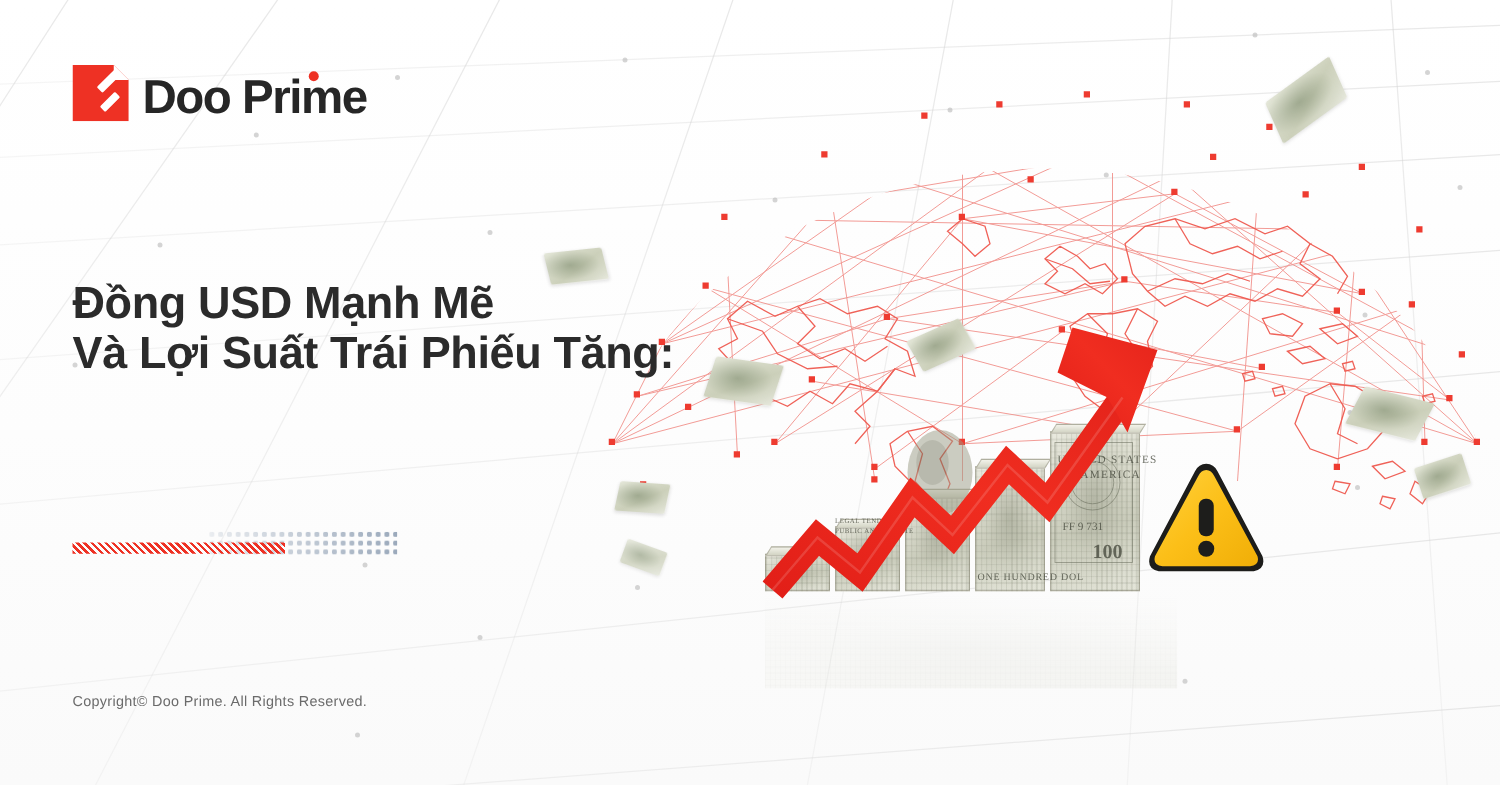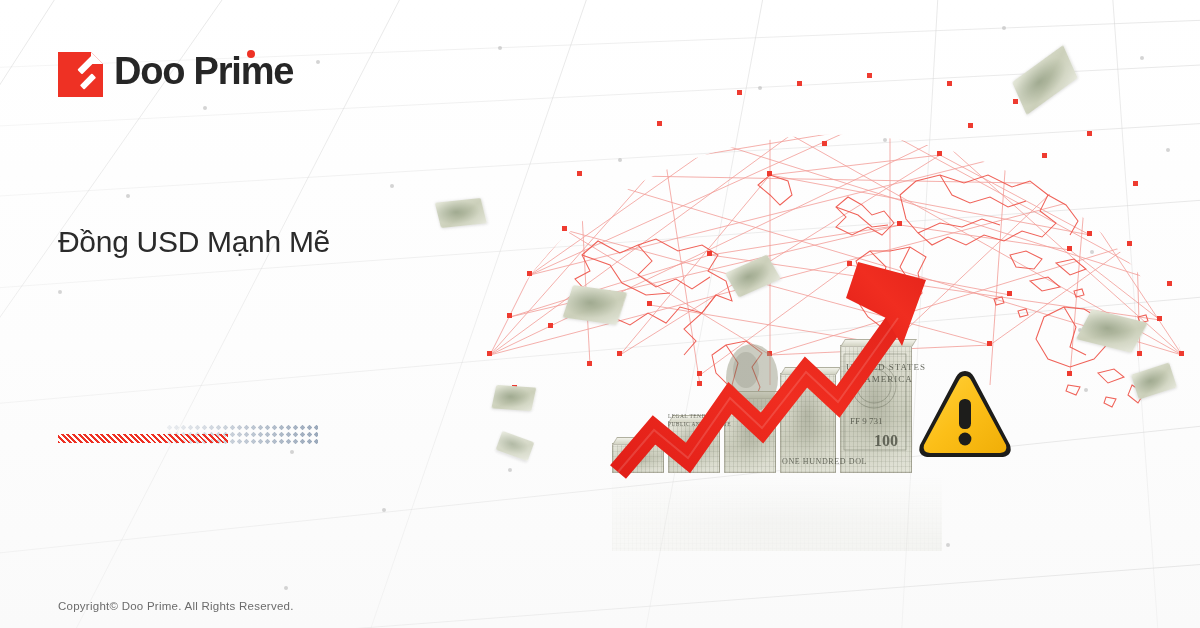--- a/index.html
+++ b/index.html
@@ -45,44 +45,44 @@
   
   .bill { position:absolute;
       background:
         radial-gradient(ellipse at 40% 45%, rgba(120,135,105,.55), rgba(205,210,190,.35) 60%, rgba(240,240,232,.15)),
         linear-gradient(150deg,#eceee2,#c9cdb6 55%,#e6e8dc);
       border-radius:2px;
       box-shadow:0 1px 3px rgba(0,0,0,.12);
       filter:blur(.3px); }
 
   
-  .logo-wrap { position:absolute; left:58px; top:52px; display:flex; align-items:flex-start; gap:11px; }
+  .logo-wrap { position:absolute; left:58px; top:52px; display:flex; align-items:flex-end; gap:11px; }
   .logo-mark { width:45px; height:45px; position:relative; }
   .logo-text { font-size:38px; font-weight:bold; color:#262626; letter-spacing:-1.2px;
                line-height:1; position:relative; white-space:nowrap; }
   .idot { position:absolute; width:8px; height:8px; border-radius:50%; background:#EE3124;
           top:-2px; left:133px; }
 
   .headline { position:absolute; left:58px; top:222px; width:520px; }
-  .hl { font-size:30px; font-weight:normal; line-height:40px; letter-spacing:-.3px; white-space:nowrap; }
+  .hl { font-size:36px; font-weight:bold; line-height:40px; letter-spacing:-.3px; white-space:nowrap; }
   .hl.dark { color:#2B2B2B; }
   .hl.red  { color:#EE3124; }
 
   .deco { position:absolute; left:58px; top:424px; width:260px; height:26px; }
   .deco-dots { position:absolute; left:108px; top:0; width:152px; height:22px;
       background-image:radial-gradient(#8a9bb0 43%, transparent 46%);
       background-size:7px 7px;
       -webkit-mask-image:linear-gradient(90deg, rgba(0,0,0,.18), rgba(0,0,0,1));
       mask-image:linear-gradient(90deg, rgba(0,0,0,.18), rgba(0,0,0,1));
       opacity:.85; }
   .deco-hatch { position:absolute; left:0; top:10px; width:170px; height:9px;
       background-image:repeating-linear-gradient(45deg,#EE3124 0 2px, rgba(255,255,255,0) 2px 4px); }
 
   .copyright { position:absolute; left:58px; top:556px; font-size:11.5px; color:#6b6b6b;
-      letter-spacing:.25px;margin-top:44px; }
+      letter-spacing:.25px; }
 </style>
 </head>
 <body>
 
 <div id="stage">
 
   <svg class="bg-grid" viewBox="0 0 1200 628" preserveAspectRatio="none">
     <defs>
       <linearGradient id="gfade" x1="0" y1="0" x2="0" y2="1">
         <stop offset="0" stop-color="#d4d4d4" stop-opacity=".55"></stop>
@@ -340,20 +340,21 @@
       <rect x="27" y="21" width="6" height="17" rx="1" transform="rotate(45 30 29.5)" fill="#ffffff"></rect>
     </svg>
     <div class="logo-text">
       <span>Doo Prime</span>
       <span class="idot"></span>
     </div>
   </div>
 
   <div class="headline">
     <div class="hl dark">Đồng USD Mạnh Mẽ</div>
+    <div class="hl dark">Và Lợi Suất Trái Phiếu Tăng:</div>
   </div>
 
   <div class="deco">
     <div class="deco-dots"></div>
     <div class="deco-hatch"></div>
   </div>
 
   <div class="copyright">Copyright© Doo Prime. All Rights Reserved.</div>
 
 </div>

